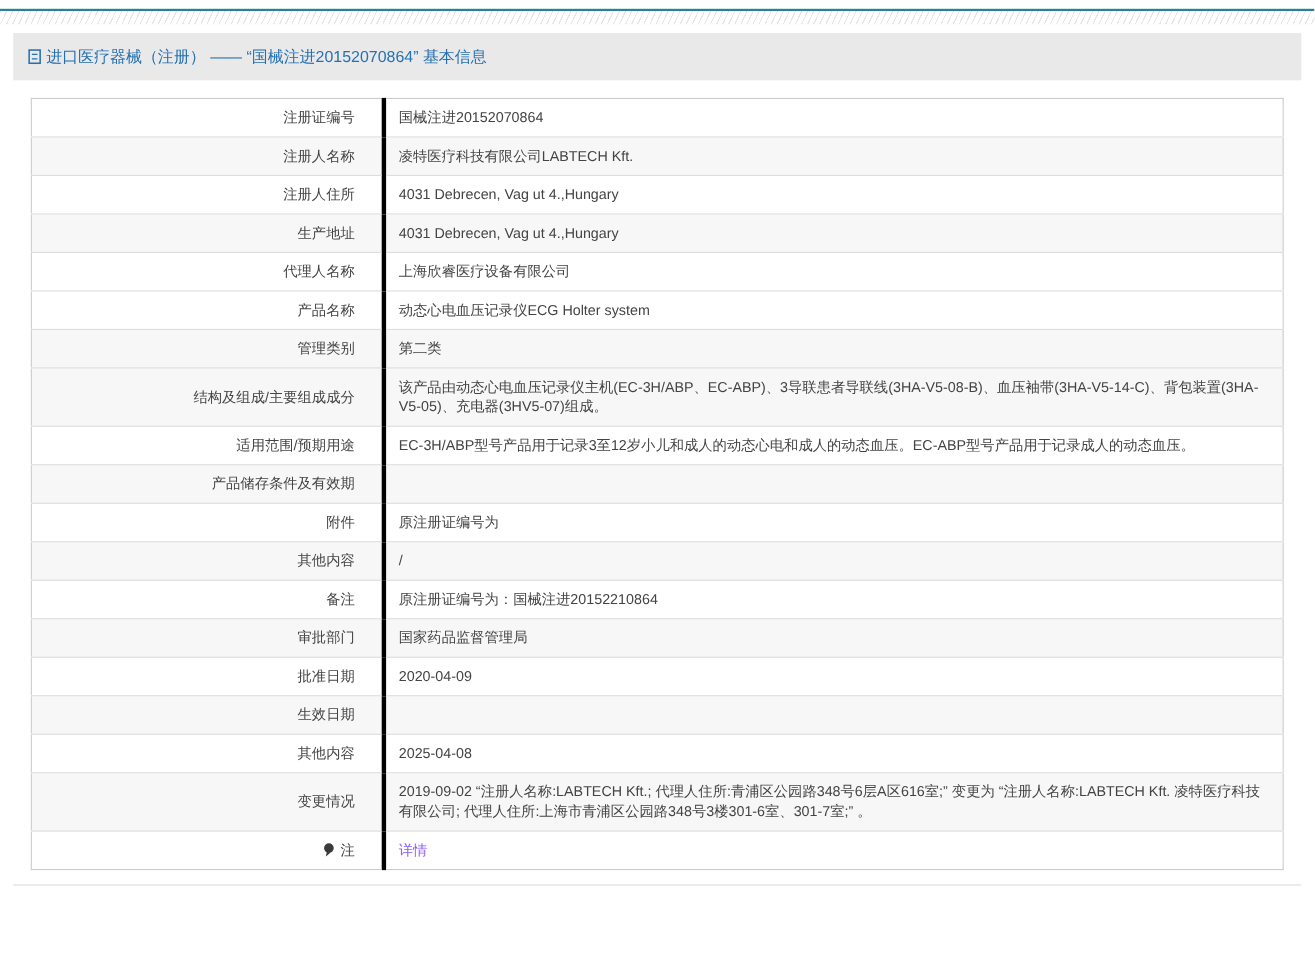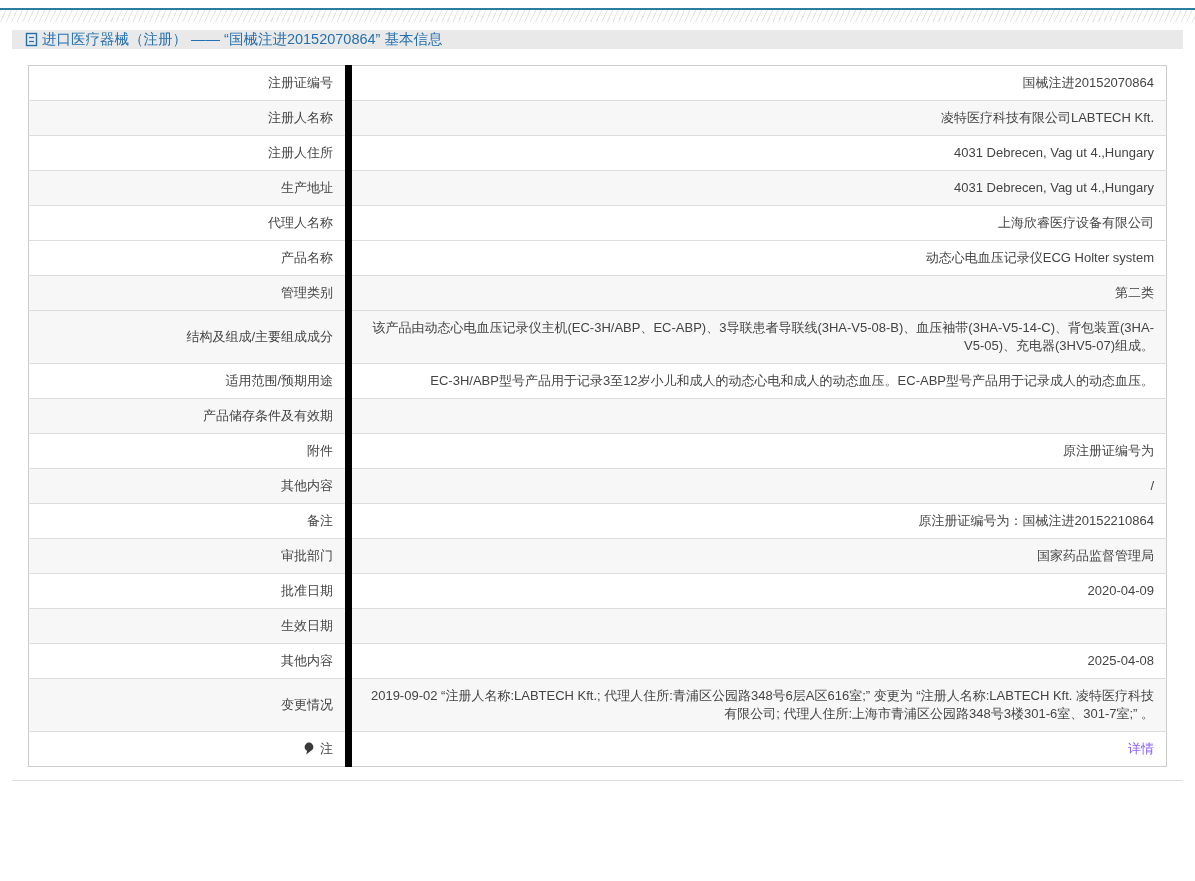--- a/index.html
+++ b/index.html
@@ -13,21 +13,21 @@
   .top-line { height: 2px; background: #2a7f9e; }
   .hatch {
     height: 13px;
     background: repeating-linear-gradient(115deg, #e6e6e6 0 1px, #ffffff 1px 5px);
     border-bottom: 1px solid #fdfdfd;
   }
   .container { margin: 0 12px; }
   .title-bar {
     margin-top: 7px;
     background: #e9e9e9;
-    height: 19px;
+    height: 43px;
     display: flex;
     align-items: center;
     padding-left: 13px;
     color: #2570b0;
     font-size: 14.5px;
   }
   .title-bar .doc-icon { margin-right: 4px; display: inline-flex; }
   .info-table-wrap { margin: 16px 16px 0 16px; }
   table.info-table {
     width: 100%;
@@ -36,31 +36,31 @@
     font-size: 13px;
     color: #444444;
   }
   table.info-table tr { background: #ffffff; }
   table.info-table tr.alt { background: #f7f7f7; }
   table.info-table tr + tr td, table.info-table tr + tr th { border-top: 1px solid #dddddd; margin-left: 16px; }
   th.cell-label {
     width: 320px;
     text-align: right;
     font-weight: normal;
-    padding: 8px 12px;
-    border-right: 7px solid #000000;
+    padding: 8px 24px;
+    border-right: 4px solid #000000;
     vertical-align: middle;
     line-height: 18px;
     white-space: nowrap;
   }
   td.cell-value {
     padding: 8px 12px;
     line-height: 18px;
     vertical-align: middle;
-    text-align: right;
+    text-align: left;
   }
   .note-icon { display: inline-block; vertical-align: -2px; margin-right: 2px; line-height: 0; }
   .link { color: #8b5cf6; cursor: pointer; }
   .bottom-divider {
     margin: 13px 12px 0 12px;
     border-top: 1px solid #dddddd;
     height: 0;
   }
 </style>
 </head>

